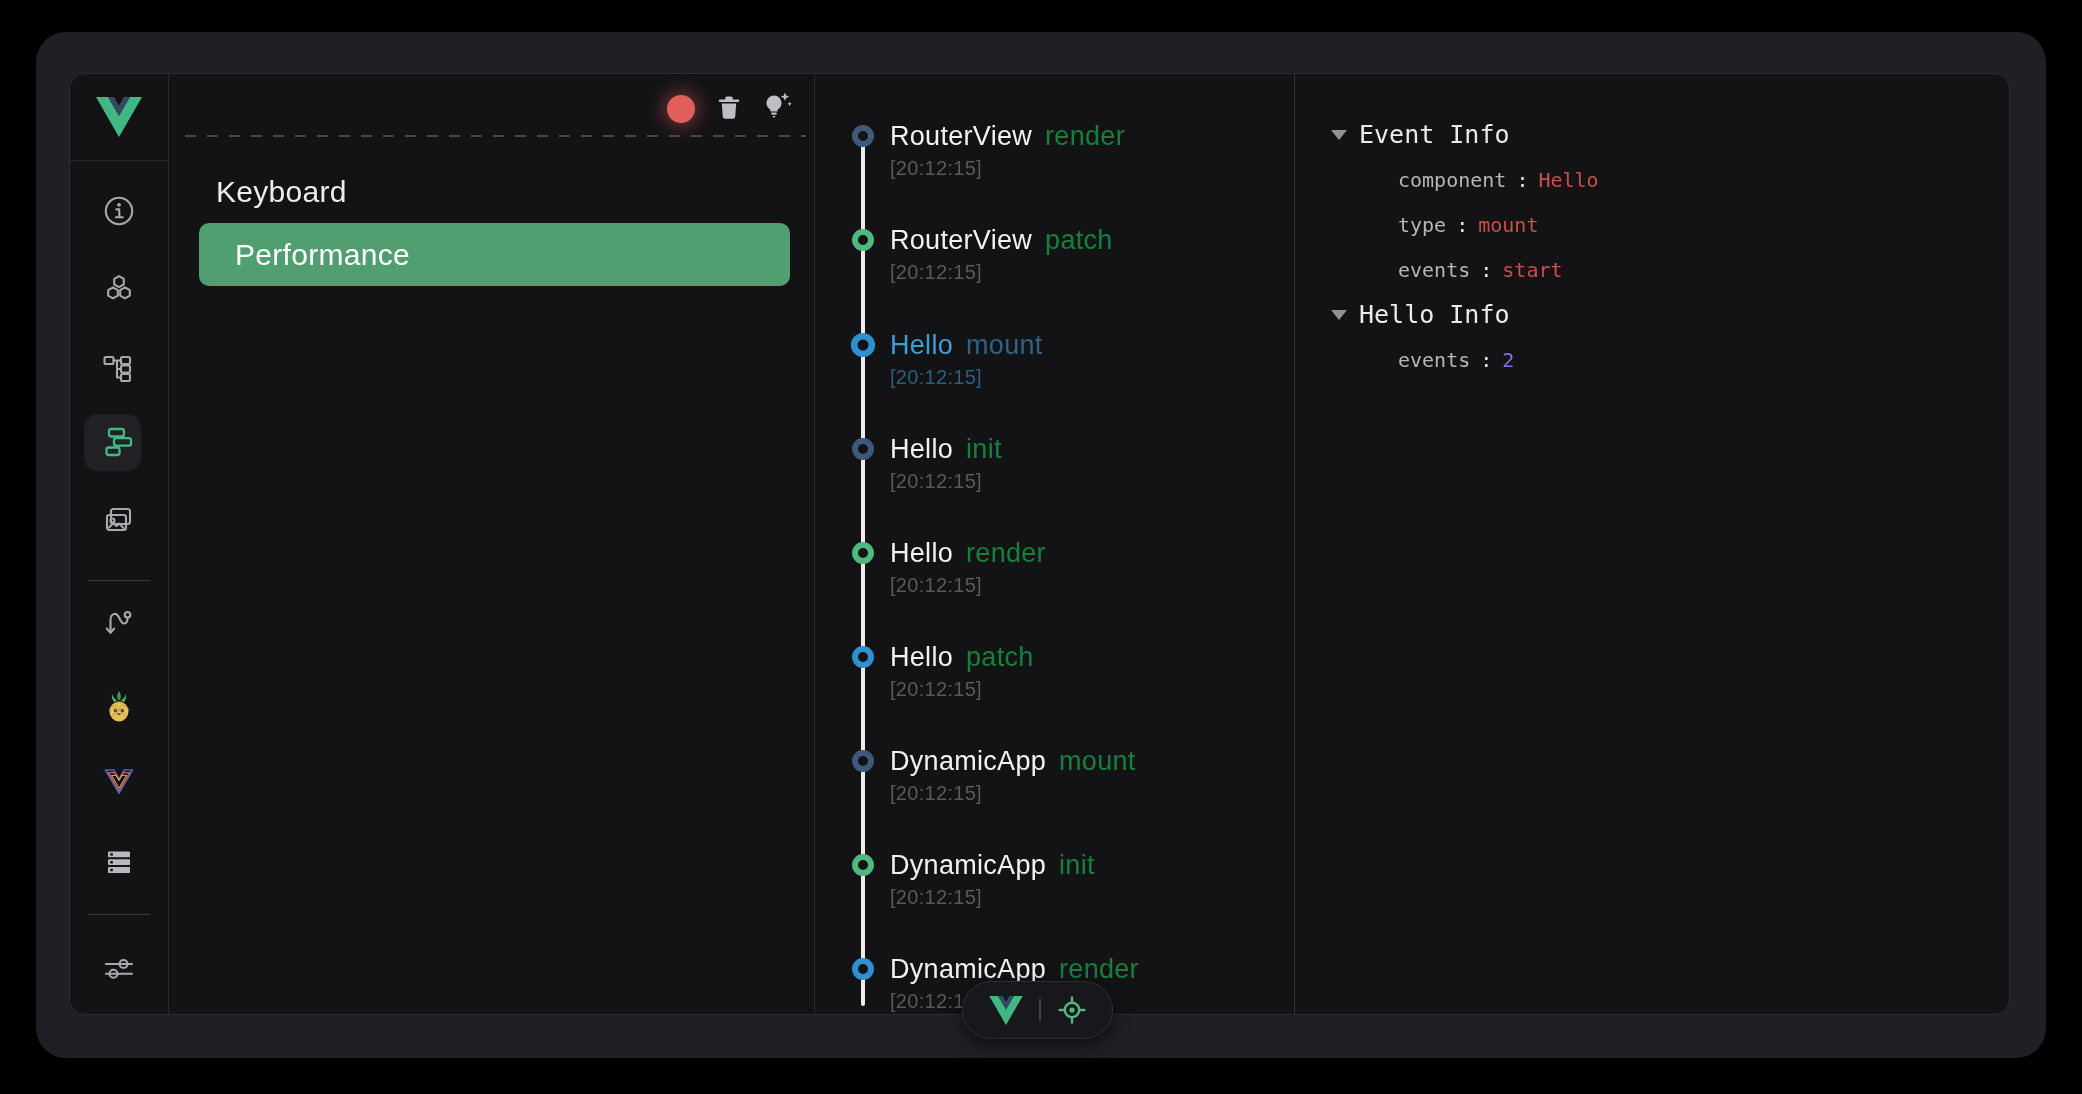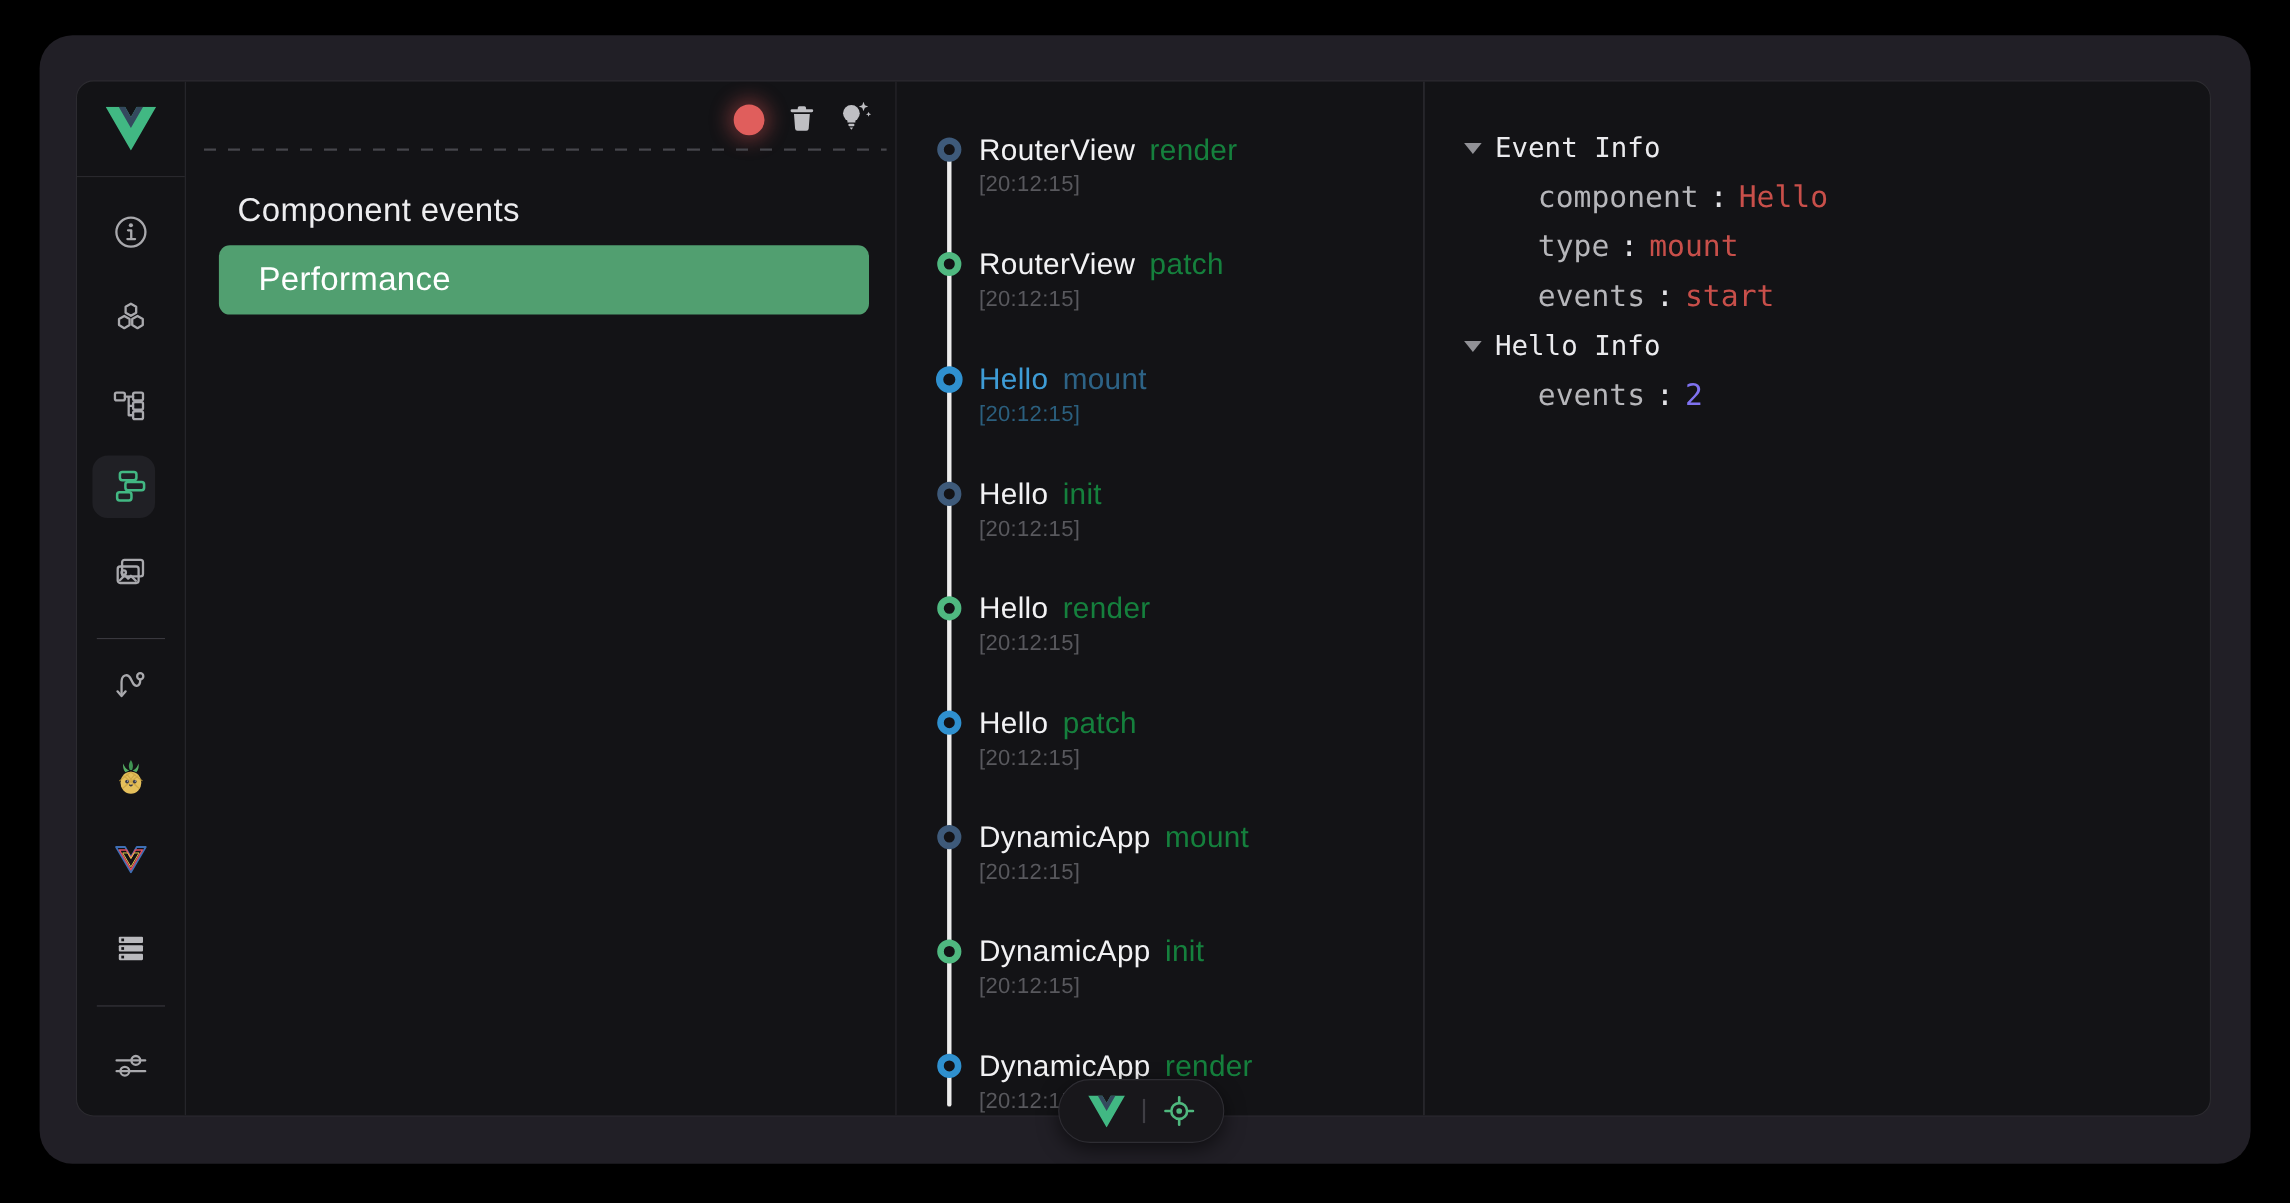--- a/index.html
+++ b/index.html
@@ -47,21 +47,21 @@
   .event.selected .ev-time{color:#2b5f7e;}
   .event.selected .dot{transform:scale(1.1);}
 
   
   .inspector{position:absolute;left:1224px;top:0;width:717px;height:100%;border-left:1px solid #35343a;box-sizing:border-box;
     font-family:"DejaVu Sans Mono",monospace;}
   .insp-body{position:absolute;left:36px;top:38px;}
   .insp-header{display:flex;align-items:center;height:45px;cursor:pointer;}
   .tri{width:0;height:0;border-left:8px solid transparent;border-right:8px solid transparent;border-top:10px solid #919196;margin-right:12px;}
   .insp-title{color:#ebebee;font-size:25px;font-weight:normal;}
-  .insp-row{height:45px;display:flex;align-items:center;padding-left:67px;font-size:27px;}
+  .insp-row{height:45px;display:flex;align-items:center;padding-left:67px;font-size:20px;}
   .k{color:#b6b6ba;}
   .sep{color:#e2e2e6;margin:0 10px;}
   .v-string{color:var(--string-value-red,#c84f4a);}
   .v-number{color:var(--number-value-purple,#7f72f0);}
 
   
   .pill{position:absolute;left:926px;top:949px;width:151px;height:58px;border-radius:29px;background:#18171b;
     border:1px solid #2e2d33;box-sizing:border-box;display:flex;align-items:center;justify-content:center;
     box-shadow:0 6px 18px rgba(0,0,0,.55);z-index:9;}
   .pill-btn{background:none;border:none;padding:0;cursor:pointer;display:flex;align-items:center;}
@@ -205,21 +205,21 @@
           <path d="M11.4,25 h3.2 l-1.6,2 Z" class="icon-fill"></path>
           <path d="M24,1.5 l1.2,3.1 3.1,1.2 -3.1,1.2 -1.2,3.1 -1.2,-3.1 -3.1,-1.2 3.1,-1.2 Z" class="icon-fill"></path>
           <path d="M28.6,10.5 l0.65,1.7 1.7,0.65 -1.7,0.65 -0.65,1.7 -0.65,-1.7 -1.7,-0.65 1.7,-0.65 Z" class="icon-fill"></path>
         </svg>
       </button>
 
       <div class="dashed"></div>
 
       <div class="layer-list">
         <div class="layer-row">
-          <span>Component events</span>
+          <span>Keyboard</span>
         </div>
         <div class="layer-row active">
           <span>Performance</span>
         </div>
       </div>
     </section>
 
     <section class="timeline">
       <div class="tl-line"></div>
 

